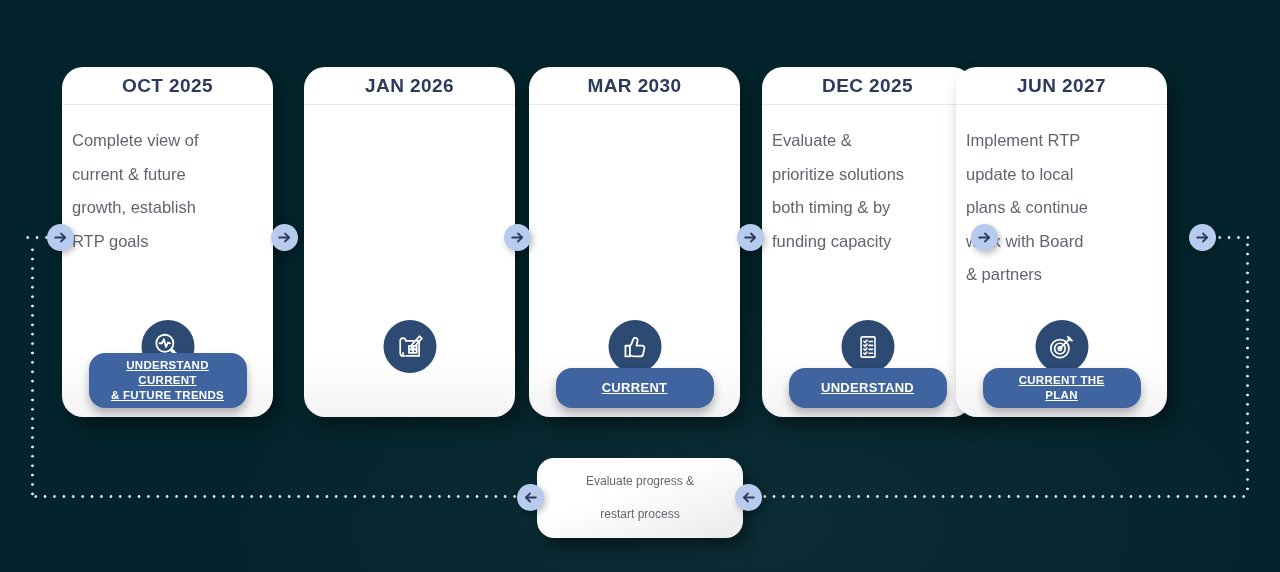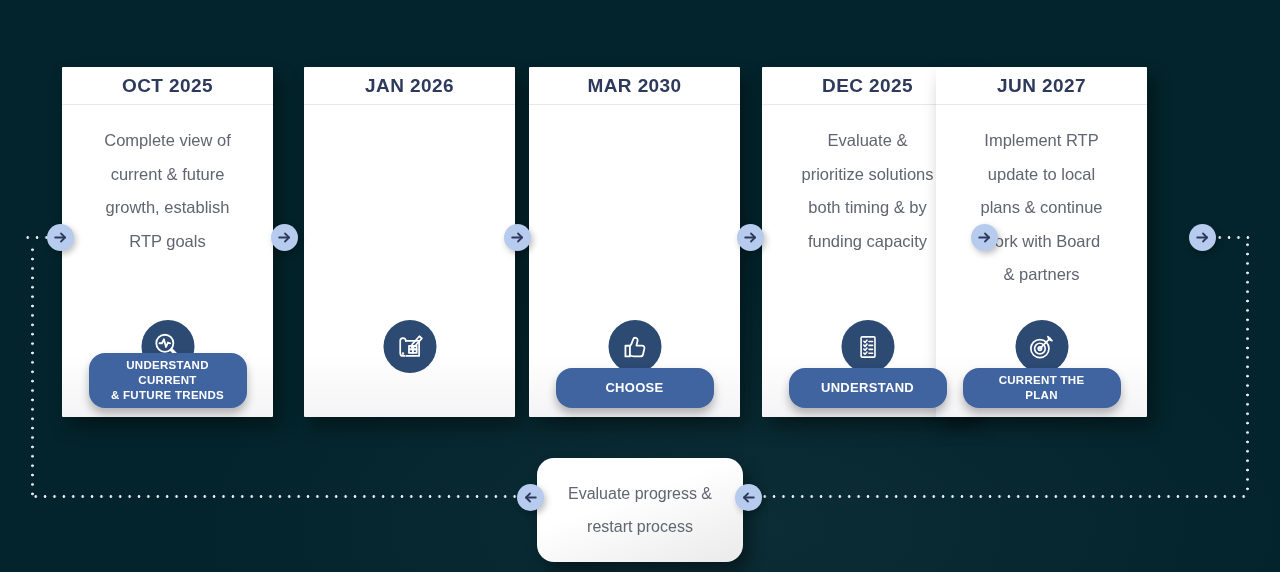--- a/index.html
+++ b/index.html
@@ -17,37 +17,36 @@
       var(--background, #03242c);
   }
 
   
   .card {
     position: absolute;
     top: 67px;
     width: 211px;
     height: 350px;
     background: linear-gradient(180deg, #ffffff 0%, #ffffff 82%, #f4f4f6 100%);
-    border-radius: 1px;
+    border-radius: 21px;
     box-shadow: 7px 10px 18px rgba(0,0,0,.38);
   }
   .card-head {
     height: 38px;
     display: flex;
     align-items: center;
     justify-content: center;
     border-bottom: 1px solid var(--divider, #e8e9ed);
     font-size: 19px;
     font-weight: 700;
     letter-spacing: .4px;
     color: var(--heading, #2e3a5c);
   }
   .card-body {
     padding: 19px 10px 0;
-    text-align: center;
     font-size: 16.5px;
     line-height: 33.5px;
     color: var(--body-text, #616570);
     white-space: pre-line;
   }
   .icon-circle {
     position: absolute;
     left: 50%;
     top: 253px;
     transform: translateX(-50%);
@@ -79,20 +78,21 @@
     letter-spacing: .3px;
     line-height: 1.3;
     text-align: center;
     white-space: pre-line;
     display: flex;
     align-items: center;
     justify-content: center;
     box-shadow: 0 6px 10px rgba(0,0,0,.28);
     cursor: pointer;
     z-index: 2;
+    text-decoration: underline;
   }
   .pill-btn.small { font-size: 11.5px; }
 
   
   .arrow-circle {
     position: absolute;
     width: 27px;
     height: 27px;
     border-radius: 50%;
     background: var(--arrow-circle-bg, #b7cbee);
@@ -120,29 +120,29 @@
     background-position: top center;
     background-repeat: repeat-y;
   }
 
   
   .loop-card {
     position: absolute;
     left: 537px;
     top: 458px;
     width: 206px;
-    height: 104px;
+    height: 80px;
     border-radius: 17px;
     background: linear-gradient(160deg, #ffffff 40%, #eaeaeb 100%);
     box-shadow: 7px 10px 16px rgba(0,0,0,.4);
     display: flex;
     align-items: center;
     justify-content: center;
     text-align: center;
-    font-size: 16px;
+    font-size: 12px;
     line-height: 33px;
     color: var(--body-text, #616570);
     white-space: pre-line;
     z-index: 2;
   }
 </style>
 </head>
 <body>
 
 <div class="stage">
@@ -188,21 +188,21 @@
   </div>
 
   <div class="card" style="left:529px;">
     <div class="card-head">MAR 2030</div>
     <div class="icon-circle">
       <svg viewBox="0 0 30 30" fill="none" stroke="#ffffff" stroke-width="1.7" stroke-linecap="round" stroke-linejoin="round">
         <rect x="6.5" y="13.8" width="4.2" height="10"></rect>
         <path d="M10.7,22.6 c1,.8 2.1,1.2 3.6,1.2 h6.3 c1.2,0 2.2,-.8 2.4,-2 l1.3,-5.5 c.3,-1.3 -.7,-2.6 -2.1,-2.6 h-5.4 l1.1,-4.5 c.3,-1.3 -.5,-2.6 -1.8,-2.8 c-1.1,-.2 -2.1,.5 -2.4,1.5 c-.7,2.3 -2,5.2 -3,6.5"></path>
       </svg>
     </div>
-    <button class="pill-btn">CHOOSE</button>
+    <button class="pill-btn">CURRENT</button>
   </div>
 
   <div class="card" style="left:762px;">
     <div class="card-head">DEC 2025</div>
     <div class="card-body">Evaluate &amp;
 prioritize solutions
 both timing &amp; by
 funding capacity</div>
     <div class="icon-circle">
       <svg viewBox="0 0 30 30" fill="none" stroke="#ffffff" stroke-width="1.5" stroke-linecap="round" stroke-linejoin="round">
@@ -213,21 +213,21 @@
         <line x1="16.4" y1="13.5" x2="19.8" y2="13.5"></line>
         <polyline points="11.6,17 12.7,18.1 14.5,16"></polyline>
         <line x1="16.4" y1="17.2" x2="19.8" y2="17.2"></line>
         <polyline points="11.6,20.7 12.7,21.8 14.5,19.7"></polyline>
         <line x1="16.4" y1="20.9" x2="19.8" y2="20.9"></line>
       </svg>
     </div>
     <button class="pill-btn">UNDERSTAND</button>
   </div>
 
-  <div class="card" style="left:936px;">
+  <div class="card" style="left:956px;">
     <div class="card-head">JUN 2027</div>
     <div class="card-body">Implement RTP
 update to local
 plans &amp; continue
 work with Board
 &amp; partners</div>
     <div class="icon-circle">
       <svg viewBox="0 0 30 30" fill="none" stroke="#ffffff" stroke-width="1.6" stroke-linecap="round" stroke-linejoin="round">
         <circle cx="13.5" cy="16.5" r="8.5"></circle>
         <circle cx="13.5" cy="16.5" r="5"></circle>

